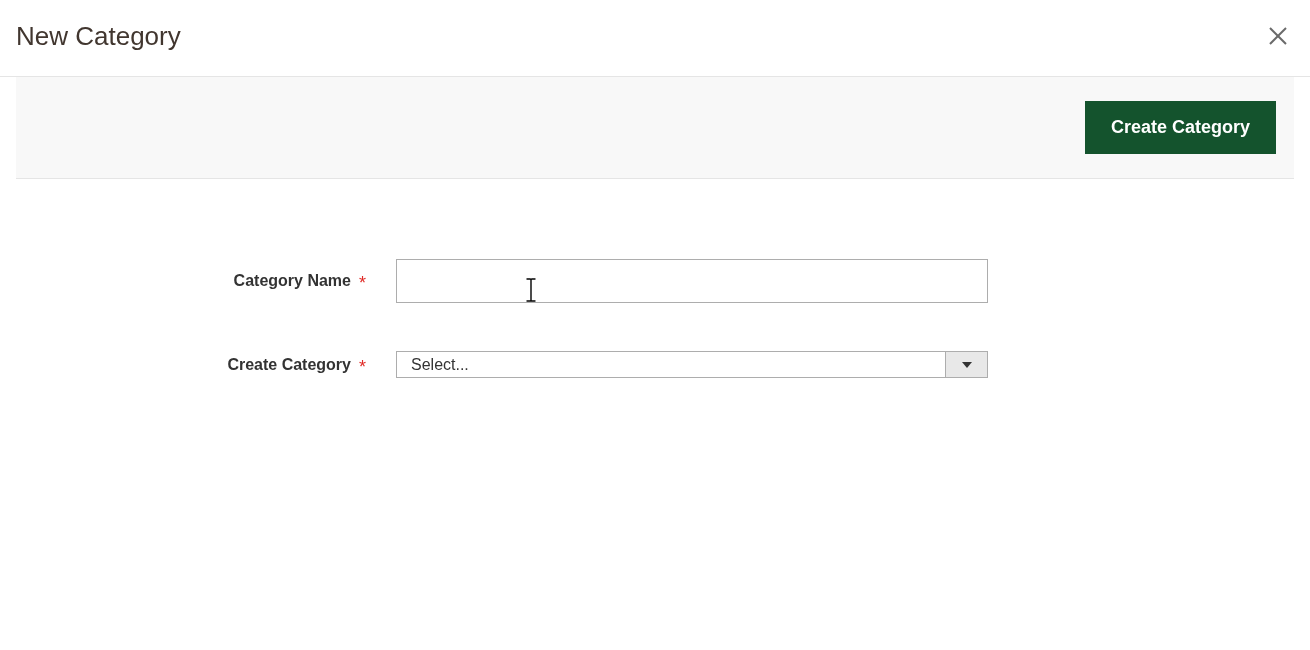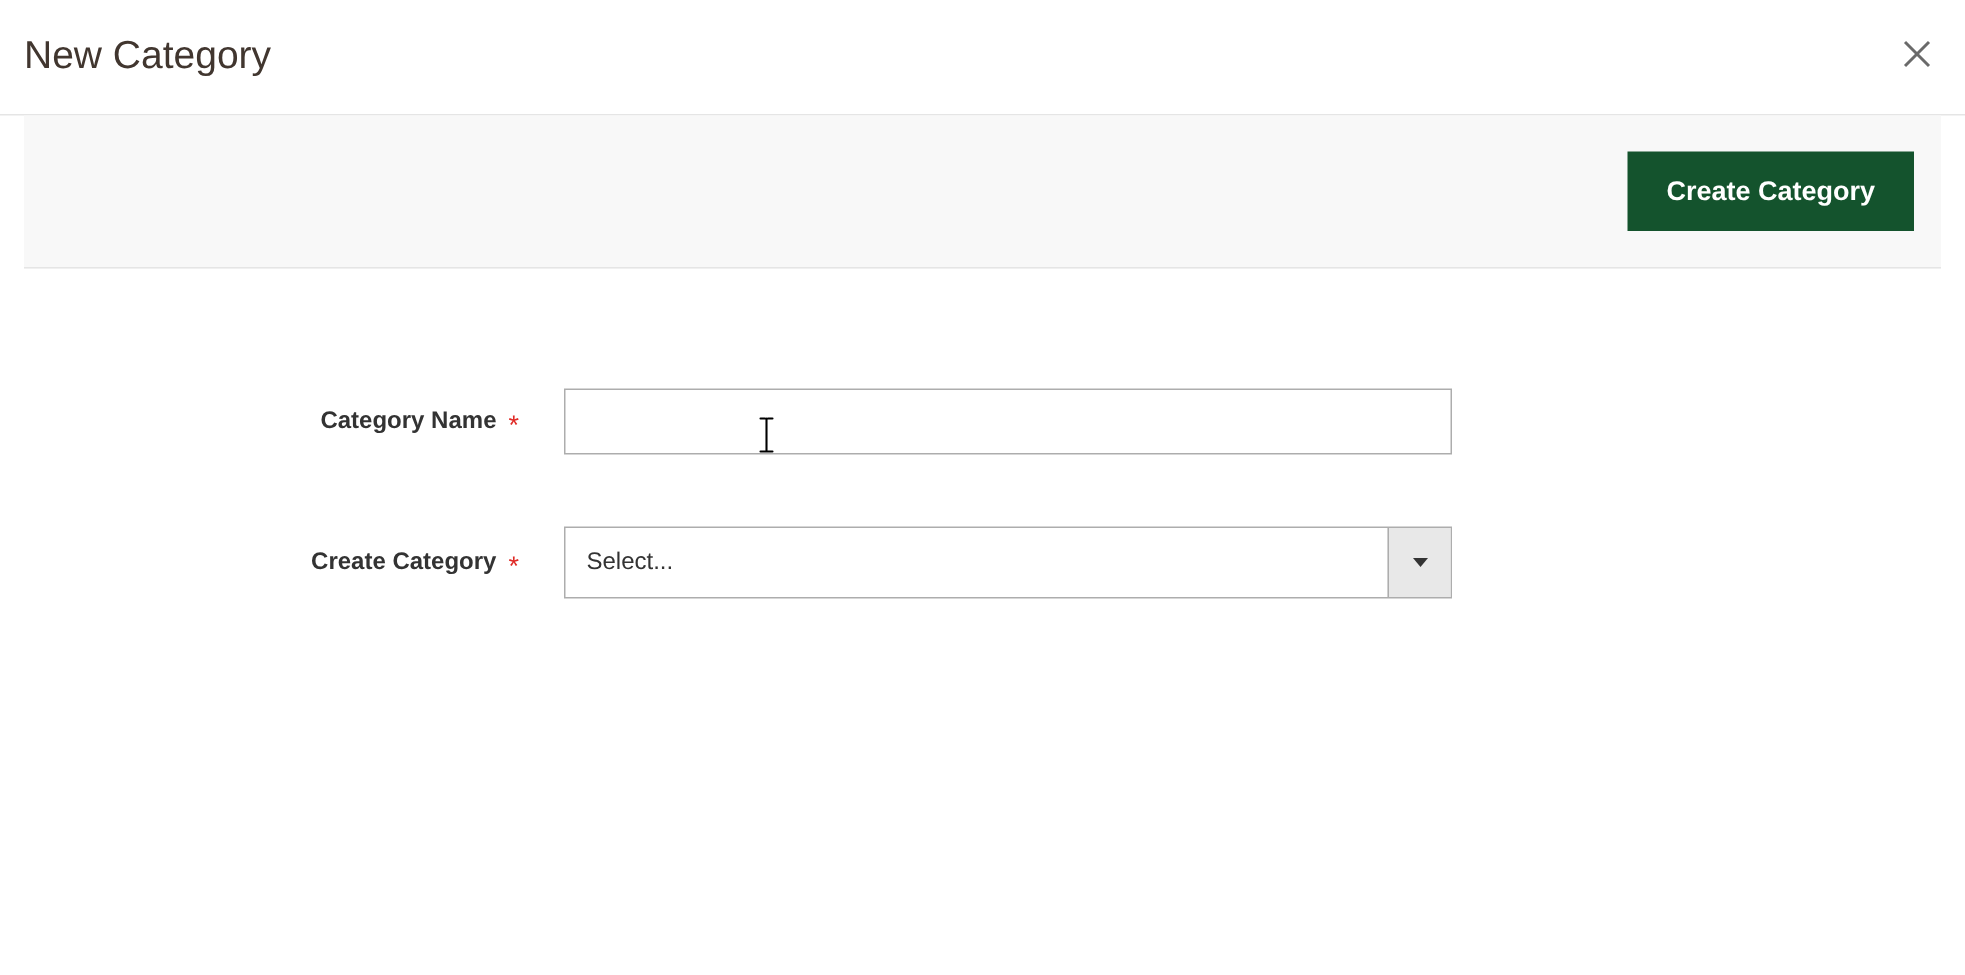--- a/index.html
+++ b/index.html
@@ -54,20 +54,21 @@
       color: #ffffff;
       border: none;
       padding: 16px 26px;
       font-size: 18px;
       font-weight: 600;
       cursor: pointer;
       font-family: inherit;
     }
     .form-area {
       padding: 80px 0 0 16px;
+      margin-left: 20px;
     }
     .form-row {
       display: flex;
       align-items: center;
       margin-bottom: 48px;
     }
     .form-label-wrap {
       width: 360px;
       text-align: right;
       padding-right: 30px;
@@ -96,21 +97,21 @@
       height: 44px;
       border: 1px solid #adadad;
       padding: 0 12px;
       font-size: 15px;
       font-family: inherit;
       background: #ffffff;
     }
     .select-wrap {
       display: flex;
       width: 592px;
-      height: 48px;
+      height: 27px;
       border: 1px solid #adadad;
       background: #ffffff;
     }
     .select-display {
       flex: 1;
       display: flex;
       align-items: center;
       padding: 0 14px;
       font-size: 16px;
       color: #333333;

